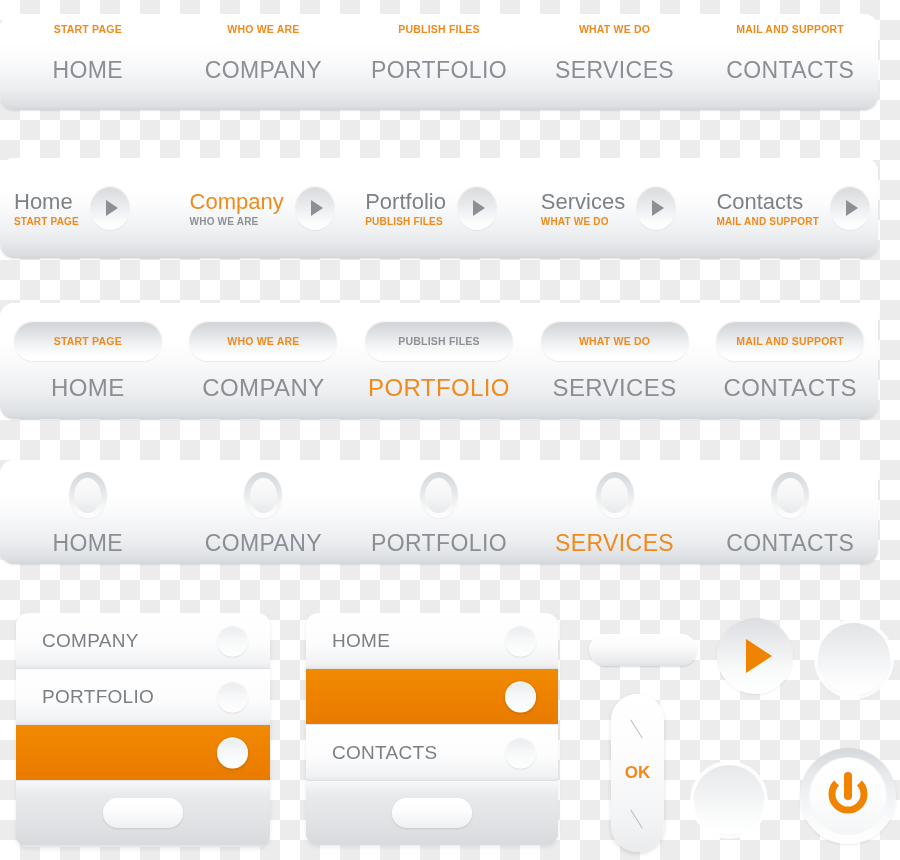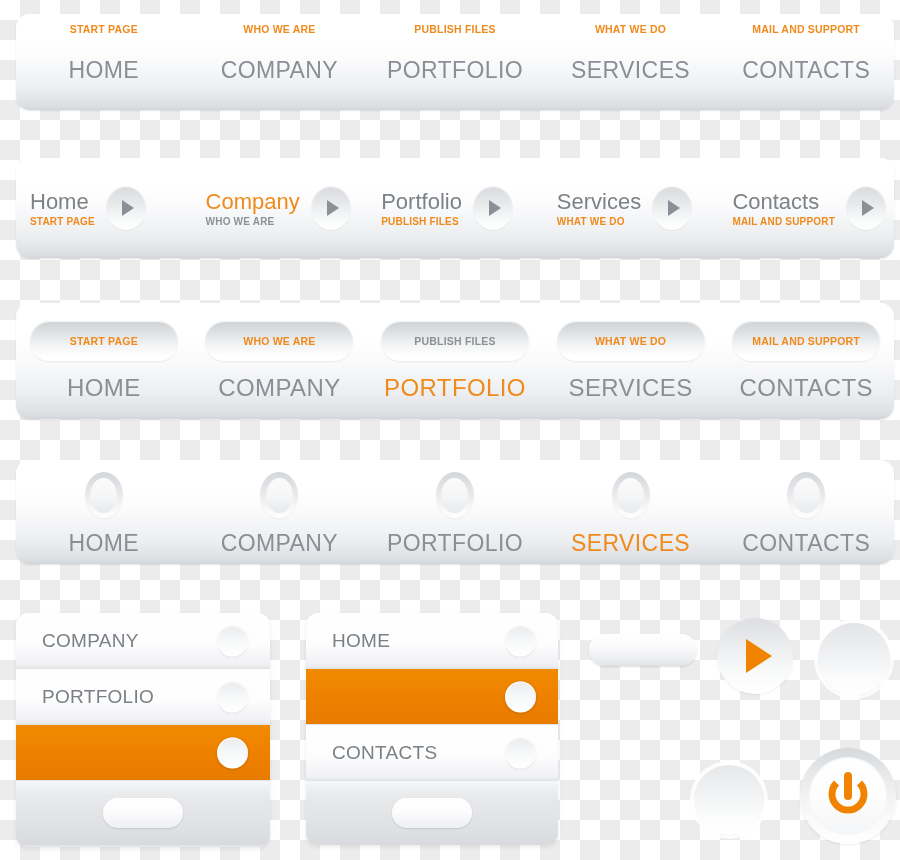--- a/index.html
+++ b/index.html
@@ -11,21 +11,21 @@
       linear-gradient(45deg,#ececec 25%,transparent 25%,transparent 75%,#ececec 75%),
       linear-gradient(45deg,#ececec 25%,transparent 25%,transparent 75%,#ececec 75%);
     background-size:40px 40px;
     background-position:0 0,20px 20px;
   }
 
   .stage{position:absolute;left:0;top:0;width:900px;height:860px;}
 
   
   .bar{
-    position:absolute;left:16px;width:878px;
+    position:absolute;left:0;width:878px;
     border-radius:14px;
     background:linear-gradient(to bottom,#ffffff 0%,#ffffff 30%,#fbfbfc 48%,#eceef0 78%,#dcdfe2 96%,#d2d5d9 100%);
     box-shadow:0 1px 2px rgba(0,0,0,0.10), inset 0 1px 0 rgba(255,255,255,0.9);
   }
 
   .row{position:absolute;left:0;top:0;width:100%;height:100%;display:flex;}
   .cell{flex:1;display:flex;flex-direction:column;align-items:center;justify-content:center;}
 
   .sublabel{
     font-size:10.5px;font-weight:bold;letter-spacing:0.2px;
@@ -369,20 +369,25 @@
   </div>
 
   <div class="ctl" id="pillbtn"></div>
 
   <div class="ctl" id="playbtn">
     <div class="tri"></div>
   </div>
 
   <div class="ctl" id="circ1"></div>
 
+  <div class="ctl" id="okslider">
+    <span class="mark up"></span>
+    <span class="oklabel">OK</span>
+    <span class="mark down"></span>
+  </div>
 
   <div class="ctl" id="circ2"></div>
 
   <div class="ctl" id="powerbtn">
     <div class="inner">
       <svg width="52" height="52" viewBox="0 0 52 52">
         <path d="M26 6 L26 26" stroke="#f08300" stroke-width="8" stroke-linecap="round" fill="none"></path>
         <path d="M14.5 13 A16 16 0 1 0 37.5 13" stroke="#f08300" stroke-width="7" fill="none" stroke-linecap="butt"></path>
       </svg>
     </div>

